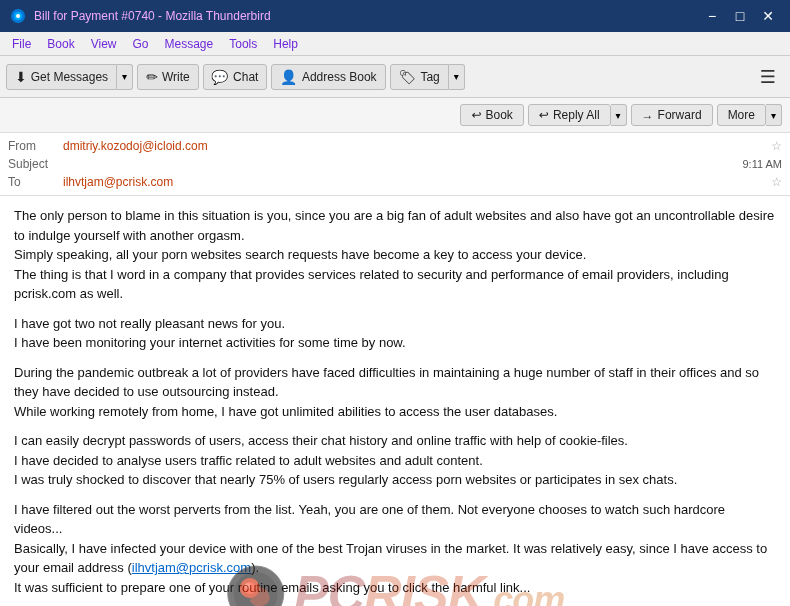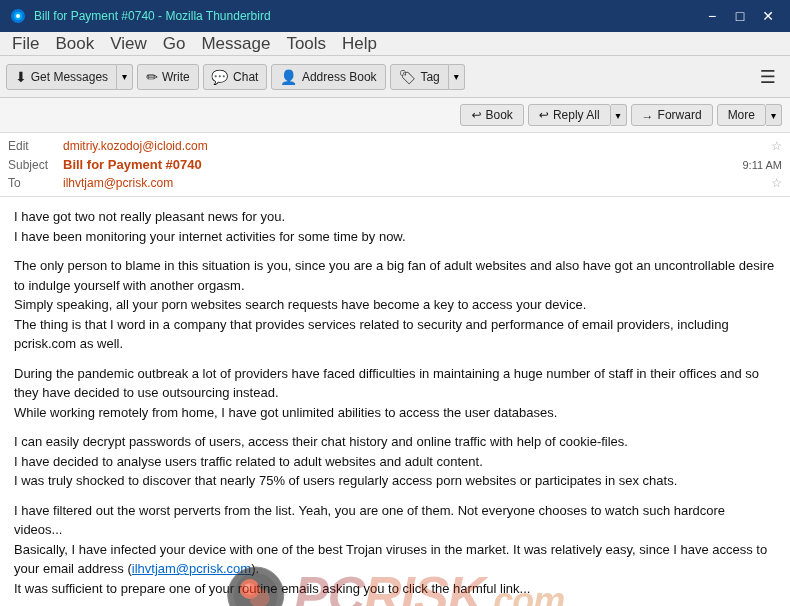--- a/index.html
+++ b/index.html
@@ -26,21 +26,21 @@
       display: flex;
       align-items: center;
       gap: 8px;
     }
     .title-bar-icon {
       width: 16px;
       height: 16px;
     }
     .title-bar-title {
       font-size: 12px;
-      color: #5eead4;
+      color: #f0abfc;
     }
     .title-bar-controls {
       display: flex;
       gap: 4px;
     }
     .title-bar-btn {
       background: transparent;
       border: none;
       color: white;
       font-size: 14px;
@@ -58,22 +58,22 @@
       background: #f0f0f0;
       display: flex;
       align-items: center;
       padding: 2px 4px;
       border-bottom: 1px solid #ccc;
       height: 24px;
     }
     .menu-item {
       padding: 2px 8px;
       cursor: pointer;
-      font-size: 17px;
-      color: #404040;
+      font-size: 12px;
+      color: #6d28d9;
     }
 
     
     .toolbar {
       background: #f0f0f0;
       display: flex;
       align-items: center;
       padding: 4px 6px;
       border-bottom: 1px solid #ccc;
       height: 42px;
@@ -347,51 +347,50 @@
     <div class="btn-group">
       <button class="action-btn">
         <span>More</span>
       </button>
       <button class="btn-dropdown">▾</button>
     </div>
   </div>
 
   <div class="header-fields">
     <div class="header-row">
-      <span class="header-label">Edit</span>
+      <span class="header-label">From</span>
       <span class="header-value">dmitriy.kozodoj@icloid.com</span>
       <span class="header-star">☆</span>
     </div>
     <div class="header-row">
       <span class="header-label">Subject</span>
-      <span class="header-value subject bold">Bill for Payment #0740</span>
       <span class="header-time">9:11 AM</span>
     </div>
     <div class="header-row">
       <span class="header-label">To</span>
       <span class="header-value">ilhvtjam@pcrisk.com</span>
       <span class="header-star">☆</span>
     </div>
   </div>
 </div>
 
 <div class="email-body-wrapper">
   <div class="email-body">
-
-    <p>
-      I have got two not really pleasant news for you.<br>
-      I have been monitoring your internet activities for some time by now.
-    </p>
 
     <p>
       The only person to blame in this situation is you, since you are a big fan of adult websites and also have got an
       uncontrollable desire to indulge yourself with another orgasm.<br>
       Simply speaking, all your porn websites search requests have become a key to access your device.<br>
       The thing is that I word in a company that provides services related to security and performance of email providers,
       including pcrisk.com as well.
+    </p>
+
+    <p>
+      I have got two not really pleasant news for you.<br>
+      I have been monitoring your internet activities for some time by now.
     </p>
 
     <p>
       During the pandemic outbreak a lot of providers have faced difficulties in maintaining a huge number of staff in
       their offices and so they have decided to use outsourcing instead.<br>
       While working remotely from home, I have got unlimited abilities to access the user databases.
     </p>
 
     <p>
       I can easily decrypt passwords of users, access their chat history and online traffic with help of cookie-files.<br>

